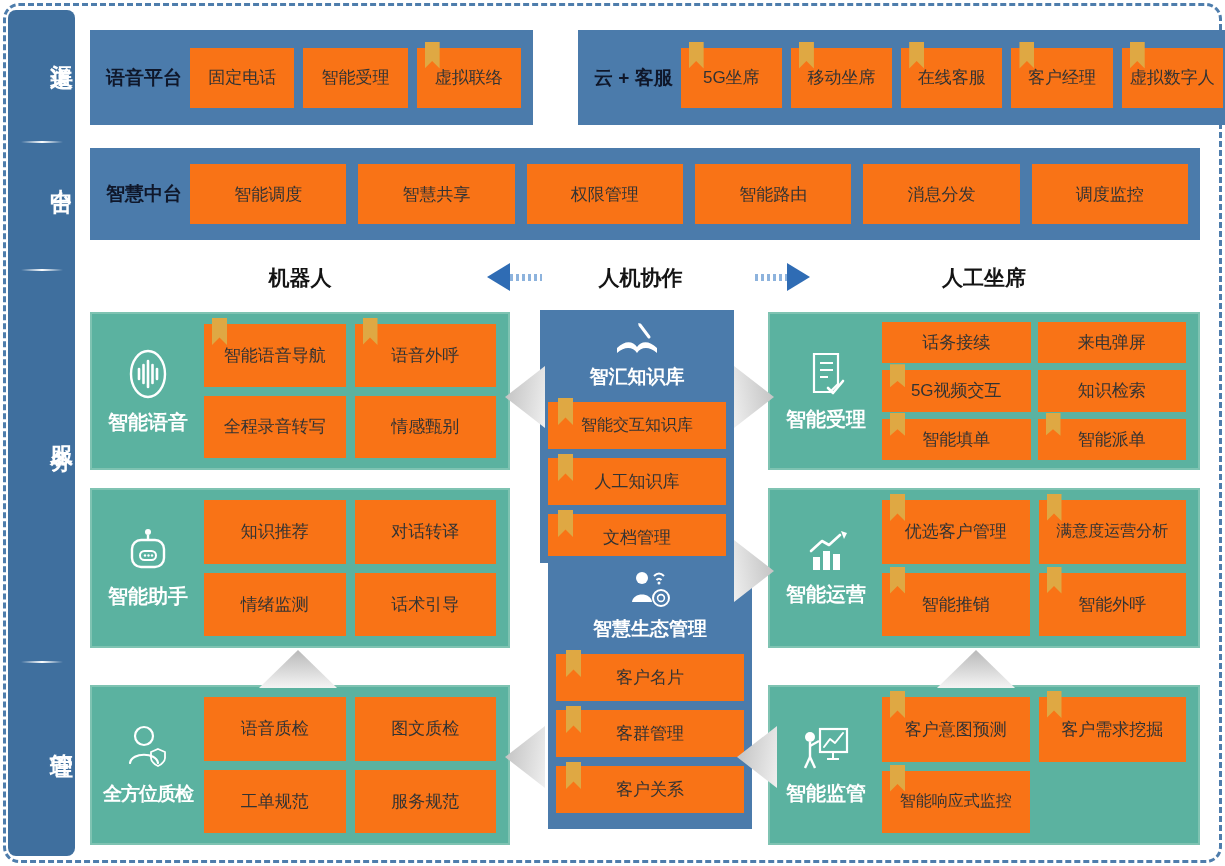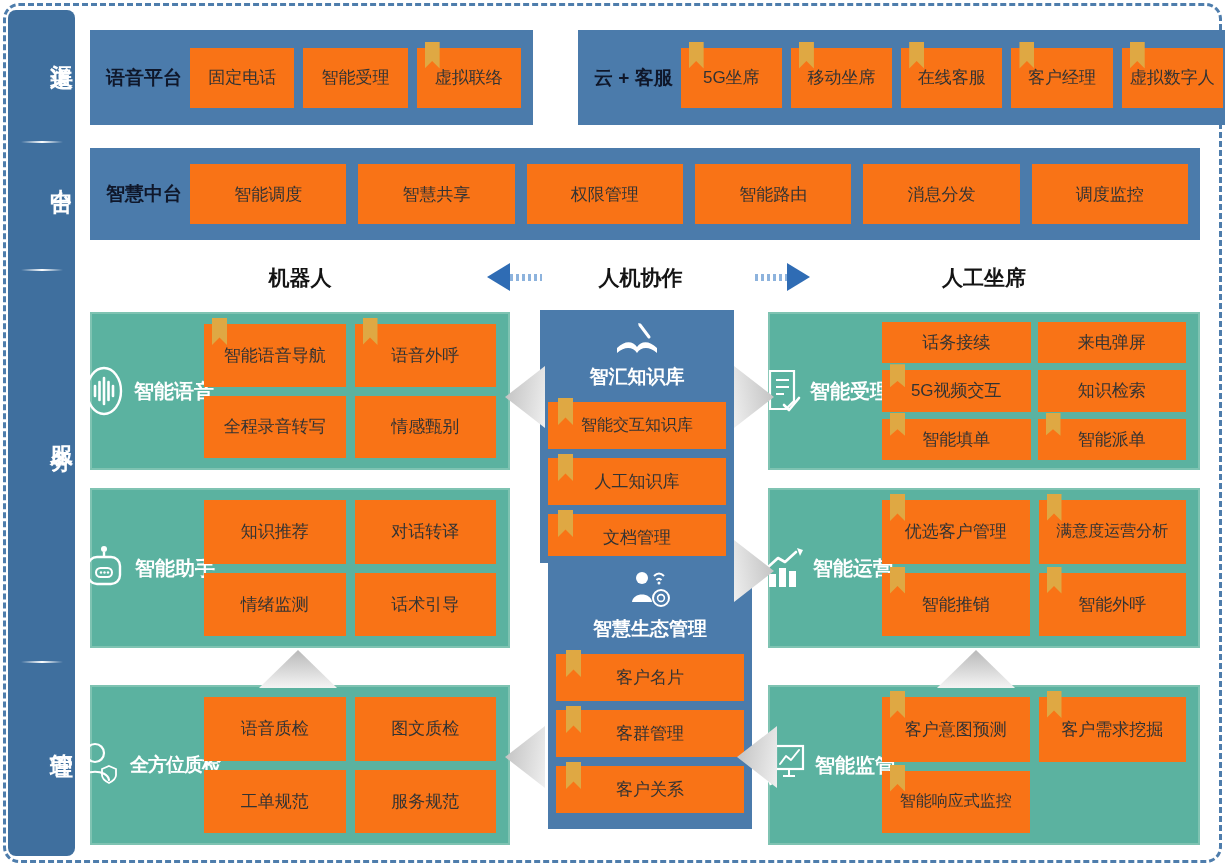--- a/index.html
+++ b/index.html
@@ -28,21 +28,21 @@
 
   
   .sec-header{position:absolute;text-align:center;font-size:21px;font-weight:bold;color:#141414;}
   .arrow-group{position:absolute;display:flex;align-items:center;}
   .tri-left{width:0;height:0;border-top:14px solid transparent;border-bottom:14px solid transparent;border-right:23px solid #2f6cb4;}
   .tri-right{width:0;height:0;border-top:14px solid transparent;border-bottom:14px solid transparent;border-left:23px solid #2f6cb4;}
   .dash-tail{width:32px;height:7px;background:repeating-linear-gradient(90deg,#8db3dd 0 3px,rgba(0,0,0,0) 3px 6px);}
 
   
   .gblock{position:absolute;background:#5bb2a0;border:2px solid #7fc3b2;box-sizing:border-box;display:flex;}
-  .g-label{width:112px;display:flex;flex-direction:row;align-items:center;justify-content:center;gap:8px;}
+  .g-label{width:112px;display:flex;flex-direction:column;align-items:center;justify-content:center;gap:8px;}
   .g-title{color:#fff;font-weight:bold;font-size:20px;white-space:nowrap;}
   .g-title.small{font-size:19px;letter-spacing:-1px;}
   .g-grid{flex:1;display:grid;grid-template-columns:1fr 1fr;gap:9px;padding:10px 12px 10px 0;}
   .g-grid .wbox{height:auto;}
 
   
   .mblock{position:absolute;background:#4b7bab;box-sizing:border-box;display:flex;flex-direction:column;}
   .m-head{display:flex;flex-direction:column;align-items:center;justify-content:center;gap:4px;padding:12px 0 10px 0;}
   .m-title{color:#fff;font-weight:bold;font-size:19px;white-space:nowrap;}
   .m-items{display:flex;flex-direction:column;gap:9px;padding:2px 8px 10px 8px;flex:1;}

